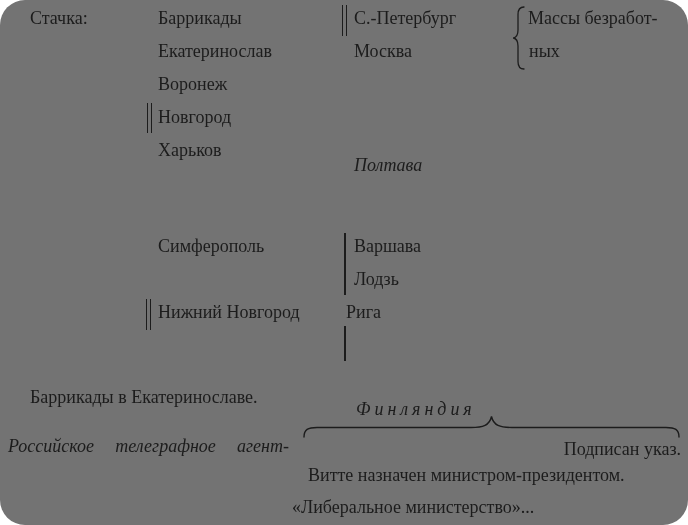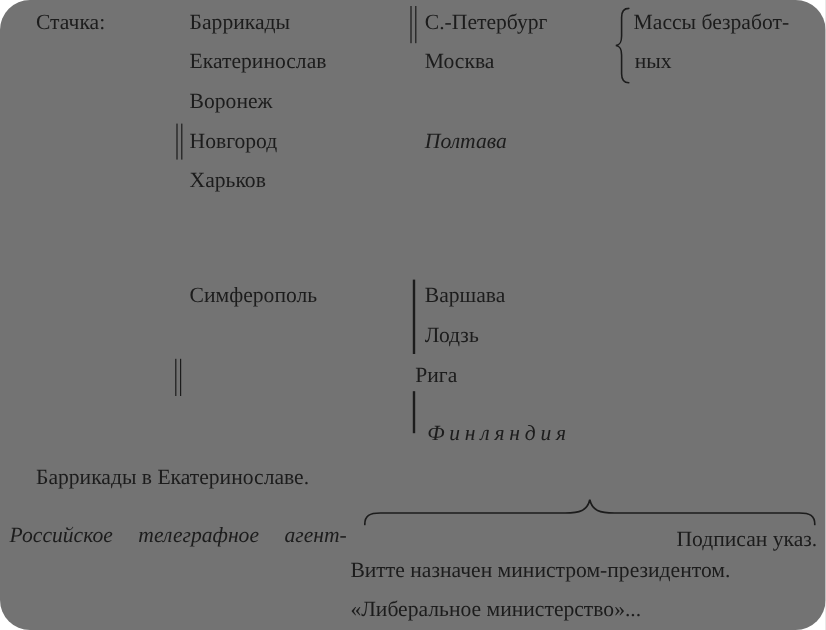--- a/index.html
+++ b/index.html
@@ -16,21 +16,21 @@
     font-family: "Liberation Serif", "DejaVu Serif", serif;
     font-size: 18px;
     overflow: hidden;
     border-radius: 25px;
   }
   .t {
     position: absolute;
     white-space: nowrap;
     line-height: 22px;
   }
-  .italic { font-style: italic; }
+  .italic { font-style: italic; margin-top: 48px; }
   .spaced-wide { letter-spacing: 0.28em; }
   .spaced-med  { letter-spacing: 0.22em; }
   .dbar {
     position: absolute;
     width: 5px;
     border-left: 1.6px solid #1c1c1c;
     border-right: 1.6px solid #1c1c1c;
     box-sizing: border-box;
   }
   .sbar {
@@ -77,20 +77,21 @@
 
   <svg class="brace-v" style="left:512px; top:6px" width="13" height="64" viewBox="0 0 13 64">
     <path d="M12 1 C7.5 1 6 3.5 6 8.5 L6 24 C6 29 5 31.4 1.2 32 C5 32.6 6 35 6 40 L6 55.5 C6 60.5 7.5 63 12 63" fill="none" stroke="#1c1c1c" stroke-width="1.3" stroke-linecap="round"></path>
   </svg>
 
   <span class="t" style="left:528px; top:7px">Массы безработ-</span>
   <span class="t" style="left:529px; top:40px">ных</span>
 
 
   <span class="t" style="left:158px; top:235px">Симферополь</span>
+  <span class="t" style="left:158px; top:301px">Нижний Новгород</span>
 
   <div class="dbar" style="left:146px; top:299px; height:31px"></div>
 
   <span class="t" style="left:354px; top:235px">Варшава</span>
   <span class="t" style="left:354px; top:268px">Лодзь</span>
   <span class="t" style="left:346px; top:301px">Рига</span>
   <span class="t italic spaced-med" style="left:356px; top:350px">Финляндия</span>
 
   <div class="sbar" style="left:344px; top:233px; height:62px"></div>
 
@@ -103,16 +104,16 @@
     <span>телеграфное</span>
     <span>агент-</span>
   </div>
 
   <svg class="brace-h" style="left:303px; top:415px" width="378" height="24" viewBox="0 0 378 24">
     <path d="M1 22 C1 14.5 5 12.5 14 12.5 L168 12.5 C180 12.5 186.5 10.5 188.5 1.5 C190.5 10.5 197 12.5 209 12.5 L363 12.5 C372 12.5 376 14.5 376 22" fill="none" stroke="#1c1c1c" stroke-width="1.4" stroke-linecap="round"></path>
   </svg>
 
   <div class="centered-row" style="left:303px; top:438px; width:378px">Подписан указ.</div>
 
-  <span class="t" style="left:292px; top:464px">Витте назначен министром-президентом.</span>
+  <span class="t" style="left:308px; top:464px">Витте назначен министром-президентом.</span>
   <span class="t" style="left:292px; top:496px">«Либеральное министерство»...</span>
 
 </div>
 
 </body></html>

